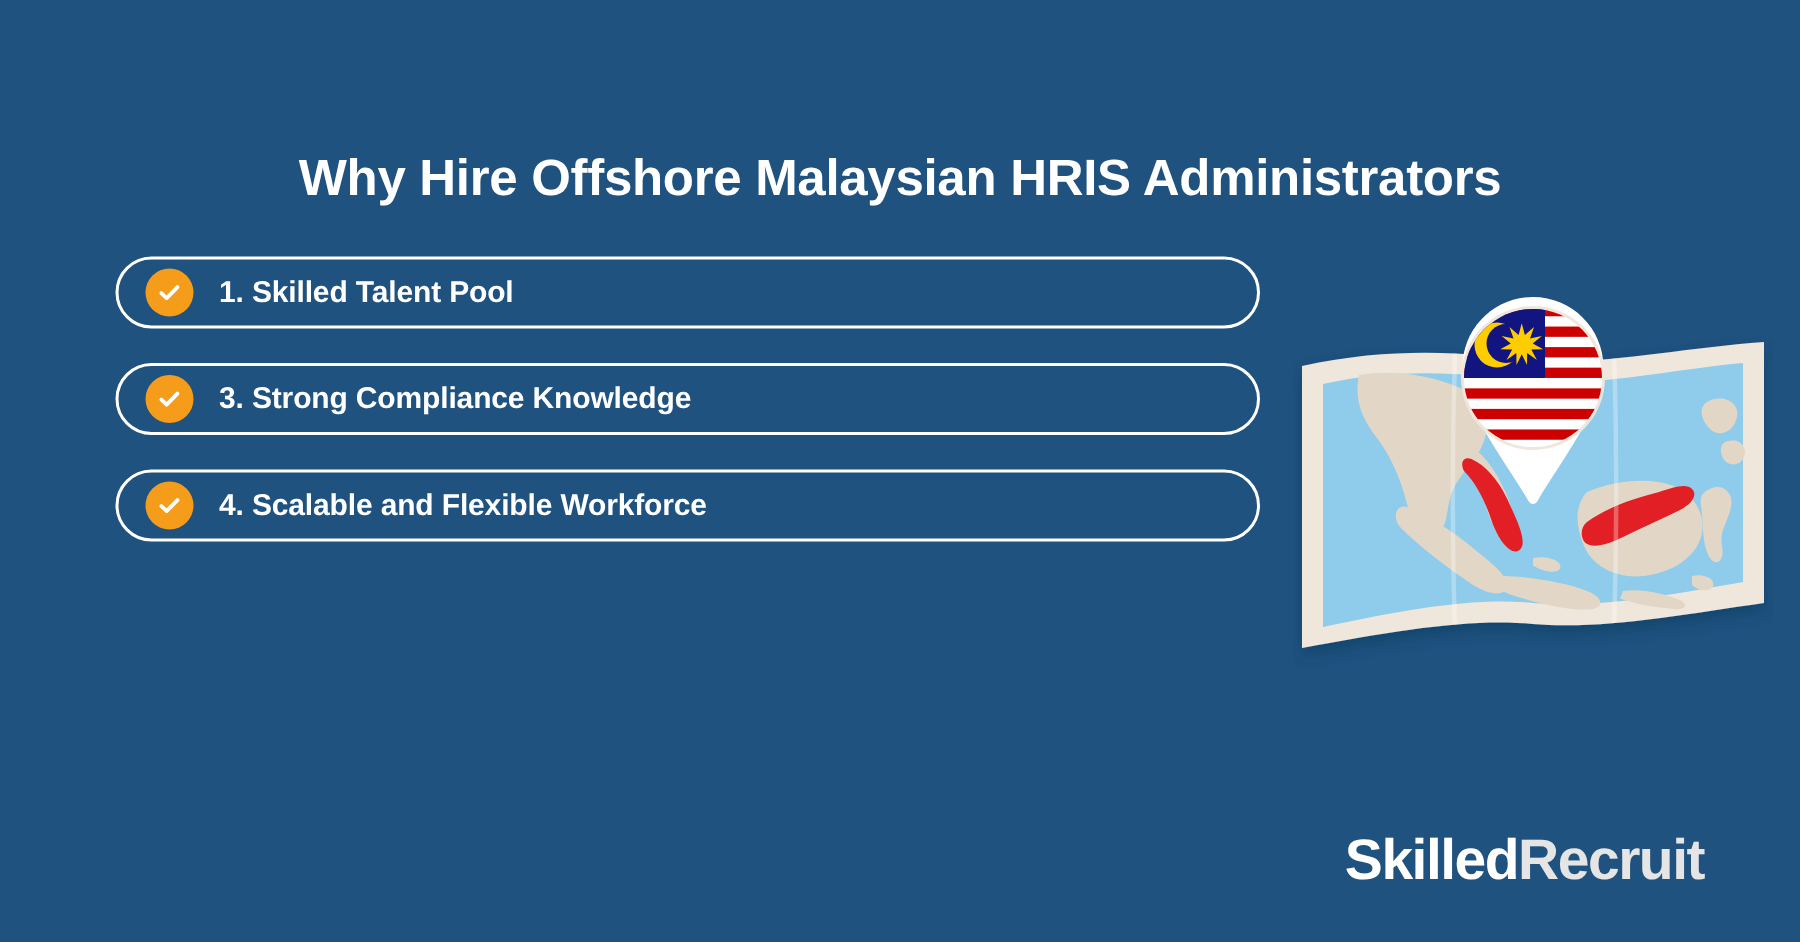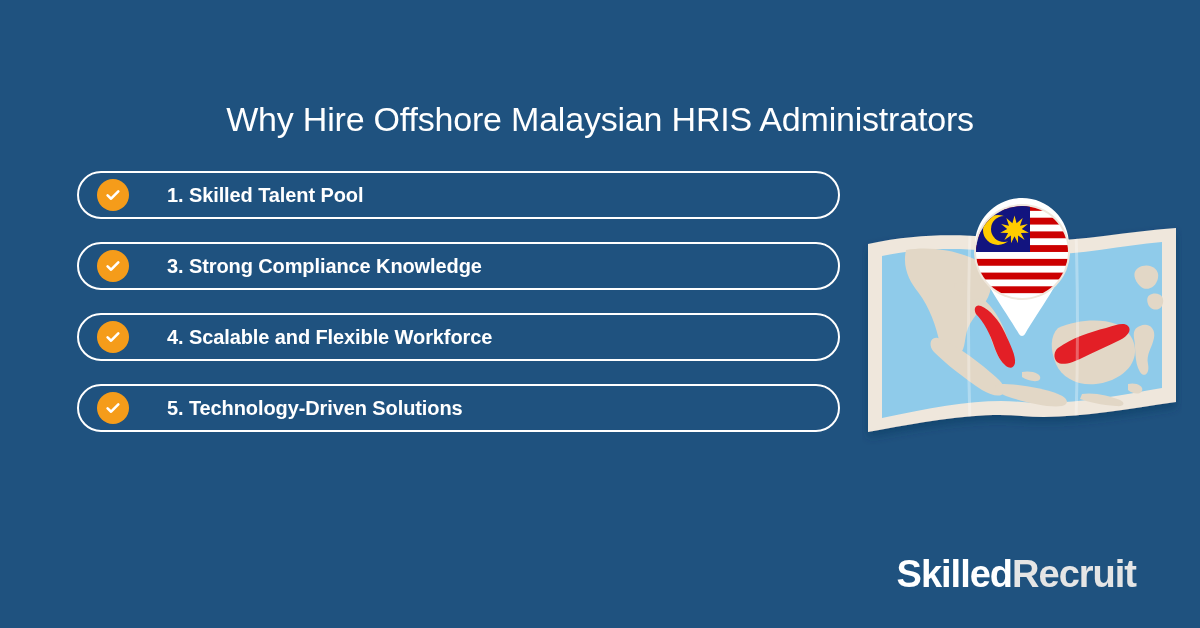--- a/index.html
+++ b/index.html
@@ -17,21 +17,21 @@
   }
 
   
   .page-title {
     position:absolute;
     left:0; top:98px;
     width:1200px;
     text-align:center;
     color:#FFFFFF;
     font-size:34px;
-    font-weight:normal;
+    font-weight:bold;
     letter-spacing:-0.2px;
     line-height:42px;
     white-space:nowrap;
     font-stretch:condensed;
   }
 
   
   .benefit-list {
     position:absolute;
     left:77px; top:171px;
@@ -40,21 +40,20 @@
   .benefit-card {
     position:relative;
     height:48px;
     margin-bottom:23px;
     border:2px solid #FFFFFF;
     border-radius:24px;
     background:transparent;
     display:flex;
     align-items:center;
     padding-left:18px;
-    gap:21px;
   }
   .benefit-card:last-child { margin-bottom:0; }
 
   .check-icon {
     flex:0 0 auto;
     width:32px; height:32px;
     border-radius:50%;
     background:#F59C1A;
     display:flex;
     align-items:center;
@@ -124,28 +123,20 @@
 
     <div class="benefit-card">
       <span class="check-icon">
         <svg width="18" height="18" viewBox="0 0 18 18" aria-hidden="true">
           <path d="M3.6 9.4 L7.1 12.7 L14.3 5.4" fill="none" stroke="#FFFFFF" stroke-width="2.6" stroke-linecap="round" stroke-linejoin="round"></path>
         </svg>
       </span>
       <span class="benefit-label">4. Scalable and Flexible Workforce</span>
     </div>
 
-    <div class="benefit-card">
-      <span class="check-icon">
-        <svg width="18" height="18" viewBox="0 0 18 18" aria-hidden="true">
-          <path d="M3.6 9.4 L7.1 12.7 L14.3 5.4" fill="none" stroke="#FFFFFF" stroke-width="2.6" stroke-linecap="round" stroke-linejoin="round"></path>
-        </svg>
-      </span>
-      <span class="benefit-label">5. Technology-Driven Solutions</span>
-    </div>
 
   </div>
 
   <div class="map-illustration">
     <svg viewBox="0 0 320 262" xmlns="http://www.w3.org/2000/svg">
       <defs>
         <clipPath id="paperClip">
           <path d="M6,56 C70,42 120,48 160,52 C205,56 258,44 314,40
                    L314,214 C258,222 205,232 160,228
                    C120,224 70,232 6,244 Z"></path>

